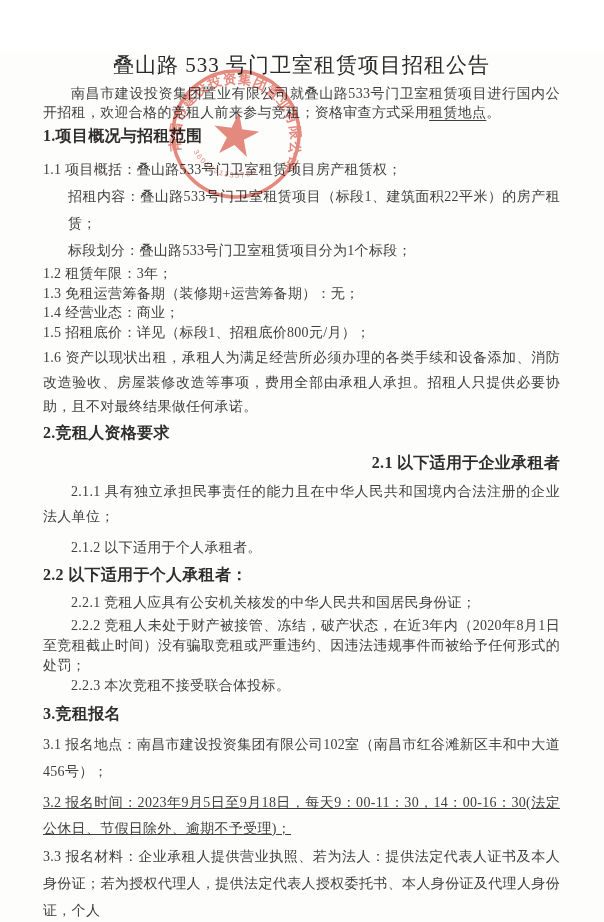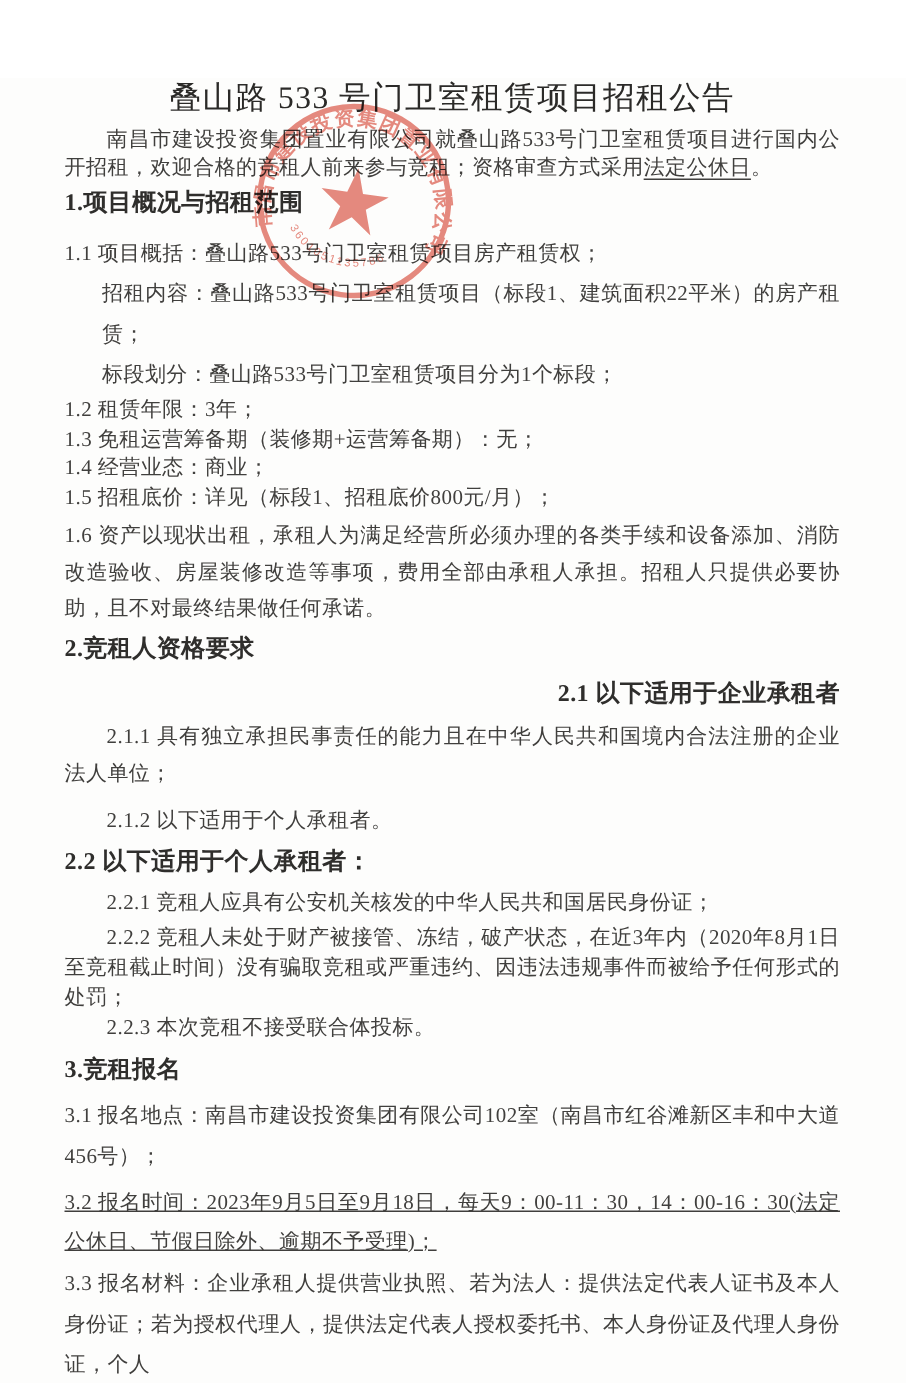--- a/index.html
+++ b/index.html
@@ -87,21 +87,21 @@
       <textPath href="#ringTextPath" startOffset="2">南昌市建设投资集团置业有限公司</textPath>
     </text>
     <polygon fill="#dd5d4e" points="68,46 73.3,62.5 90.6,62.5 76.6,72.7 82,89.2 68,79 54,89.2 59.4,72.7 45.4,62.5 62.7,62.5"></polygon>
     <text fill="#dd5d4e" font-size="7.5" letter-spacing="1.6" font-family="Liberation Sans, sans-serif">
       <textPath href="#serialPath" startOffset="4">3601051135786</textPath>
     </text>
   </svg>
 
   <div class="doc-title">叠山路 533 号门卫室租赁项目招租公告</div>
 
-  <div class="para intro"><span>南昌市建设投资集团置业有限公司就叠山路533号门卫室租赁项目进行国内公开招租，欢迎合格的竞租人前来参与竞租；资格审查方式采用</span><span class="underline">法定公休日</span><span>。</span></div>
+  <div class="para intro"><span>南昌市建设投资集团置业有限公司就叠山路533号门卫室租赁项目进行国内公开招租，欢迎合格的竞租人前来参与竞租；资格审查方式采用</span><span class="underline">租赁地点</span><span>。</span></div>
 
   <div class="sec-heading h-s1">1.项目概况与招租范围</div>
   <div class="para lh-wide b-11">1.1 项目概括：叠山路533号门卫室租赁项目房产租赁权；</div>
   <div class="para lh-wide sub">招租内容：叠山路533号门卫室租赁项目（标段1、建筑面积22平米）的房产租赁；</div>
   <div class="para lh-wide sub">标段划分：叠山路533号门卫室租赁项目分为1个标段；</div>
   <div class="para lh-tight">1.2 租赁年限：3年；</div>
   <div class="para lh-tight">1.3 免租运营筹备期（装修期+运营筹备期）：无；</div>
   <div class="para lh-tight">1.4 经营业态：商业；</div>
   <div class="para lh-tight">1.5 招租底价：详见（标段1、招租底价800元/月）；</div>
   <div class="para lh-med b-16">1.6 资产以现状出租，承租人为满足经营所必须办理的各类手续和设备添加、消防改造验收、房屋装修改造等事项，费用全部由承租人承担。招租人只提供必要协助，且不对最终结果做任何承诺。</div>

